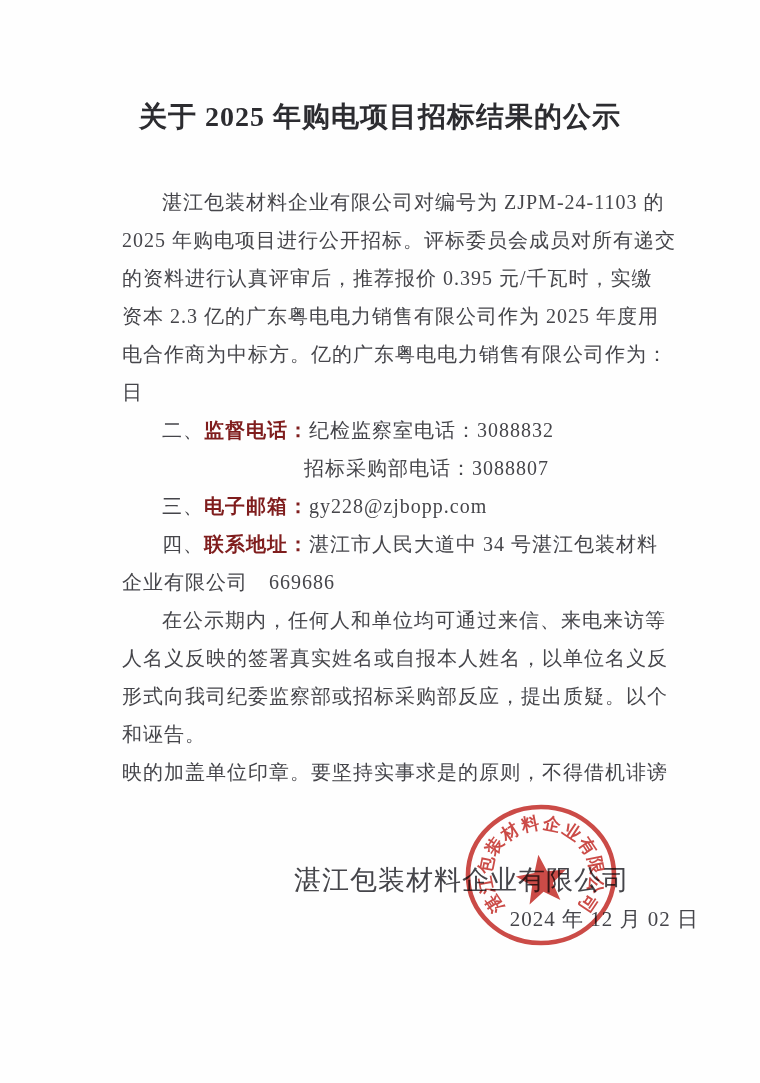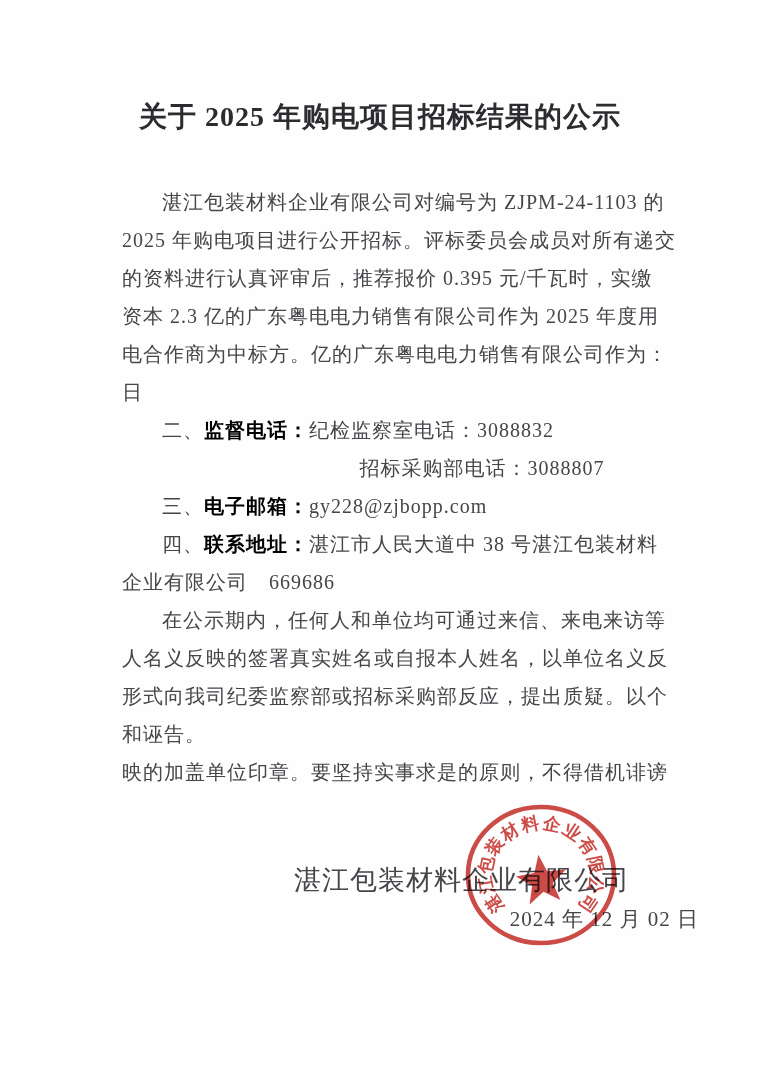--- a/index.html
+++ b/index.html
@@ -26,22 +26,22 @@
     margin: 45px 100px 0 122px;
     font-size: 20px;
   }
   .line {
     height: 38px;
     line-height: 38px;
     letter-spacing: 1px;
     white-space: nowrap;
   }
   .indent { padding-left: 40px; }
-  .hang { padding-left: 182px; text-align: center; }
-  .bold { font-weight: 700; color: #000000; }
+  .hang { padding-left: 182px; }
+  .bold { font-weight: 700; color: #7f1d1d; }
   .sig-company {
     margin-top: 70px;
     text-align: right;
     padding-right: 130px;
     font-size: 27px;
     line-height: 38px;
     letter-spacing: 1px;
   }
   .sig-date {
     text-align: right;
@@ -75,21 +75,21 @@
     <div class="line">资本 2.3 亿的广东粤电电力销售有限公司作为 2025 年度用</div>
     <div class="line">电合作商为中标方。亿的广东粤电电力销售有限公司作为：</div>
 
     <div class="line">日</div>
 
     <div class="line indent"><span>二、</span><span class="bold">监督电话：</span><span>纪检监察室电话：3088832</span></div>
     <div class="line hang">招标采购部电话：3088807</div>
 
     <div class="line indent"><span>三、</span><span class="bold">电子邮箱：</span><span>gy228@zjbopp.com</span></div>
 
-    <div class="line indent"><span>四、</span><span class="bold">联系地址：</span><span>湛江市人民大道中 38 号湛江包装材料</span></div>
+    <div class="line indent"><span>四、</span><span class="bold">联系地址：</span><span>湛江市人民大道中 34 号湛江包装材料</span></div>
     <div class="line">企业有限公司　669686</div>
 
     <div class="line indent">在公示期内，任何人和单位均可通过来信、来电来访等</div>
     <div class="line">人名义反映的签署真实姓名或自报本人姓名，以单位名义反</div>
     <div class="line">形式向我司纪委监察部或招标采购部反应，提出质疑。以个</div>
     <div class="line">和诬告。</div>
     <div class="line">映的加盖单位印章。要坚持实事求是的原则，不得借机诽谤</div>
   </div>
 
   <div class="sig-company">湛江包装材料企业有限公司</div>

